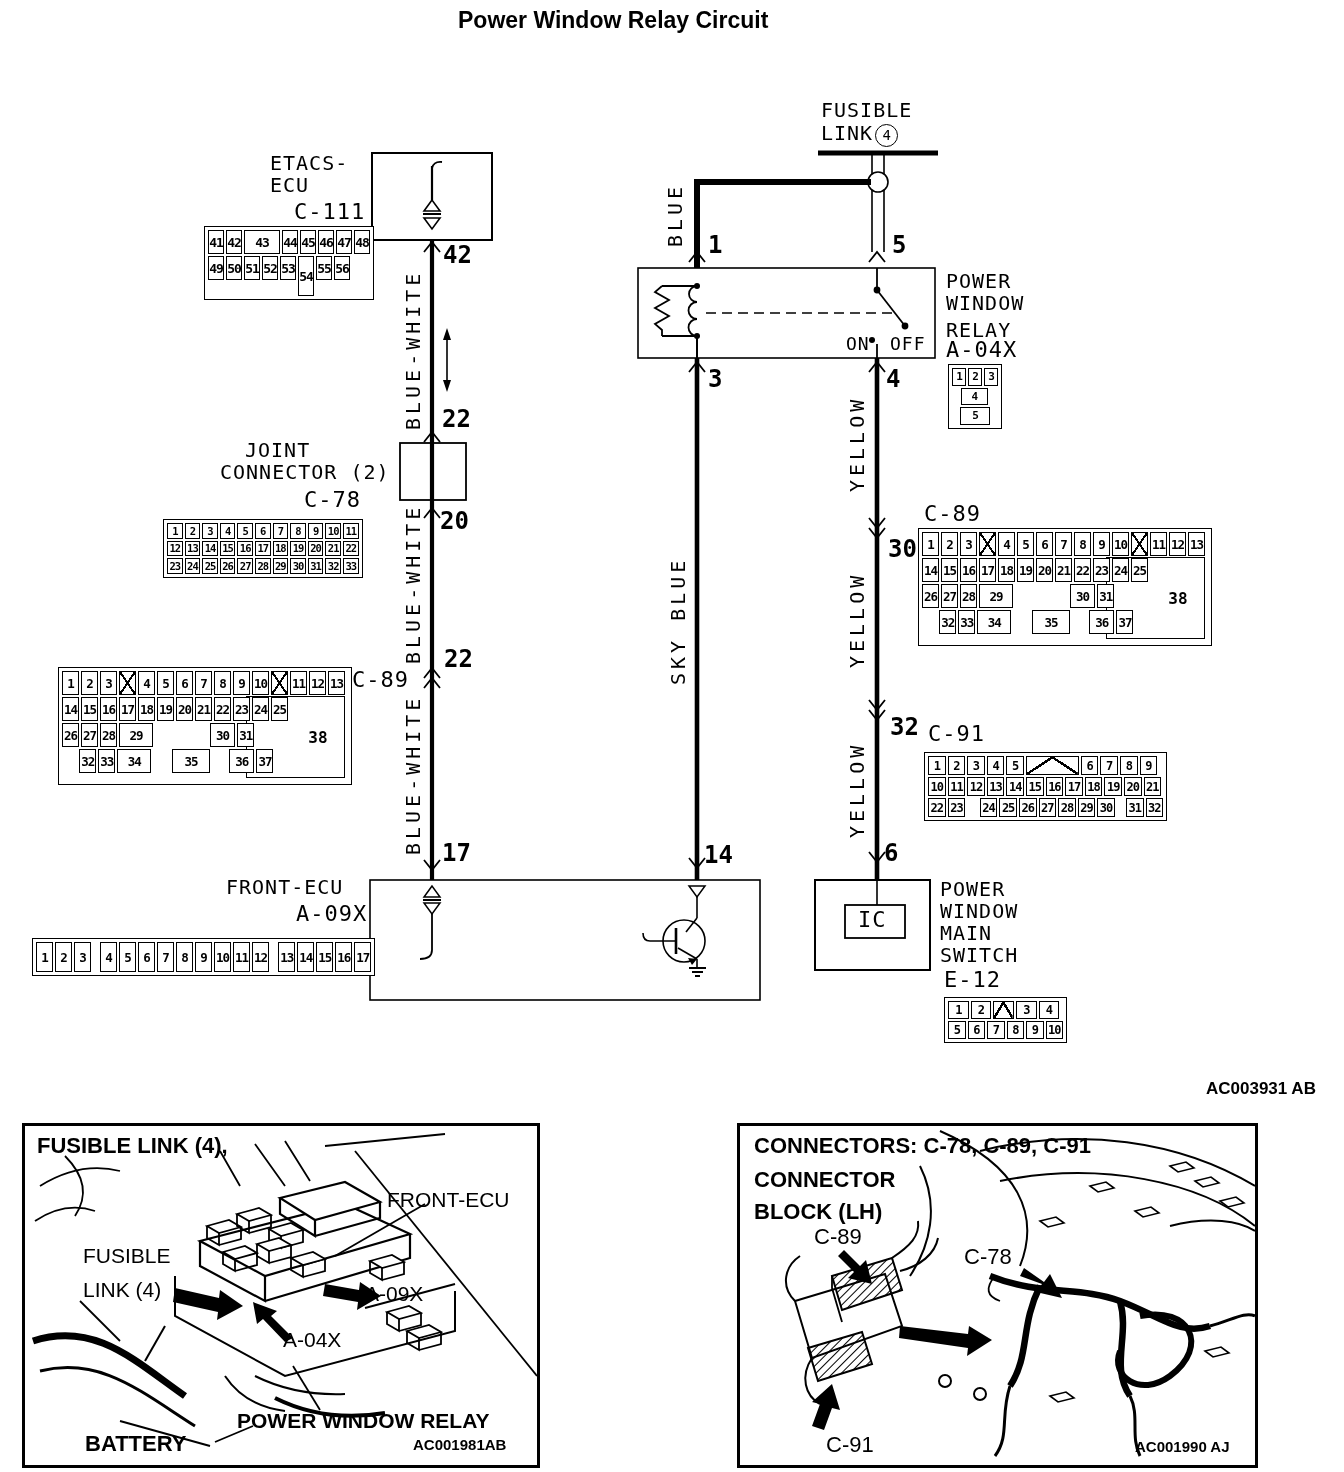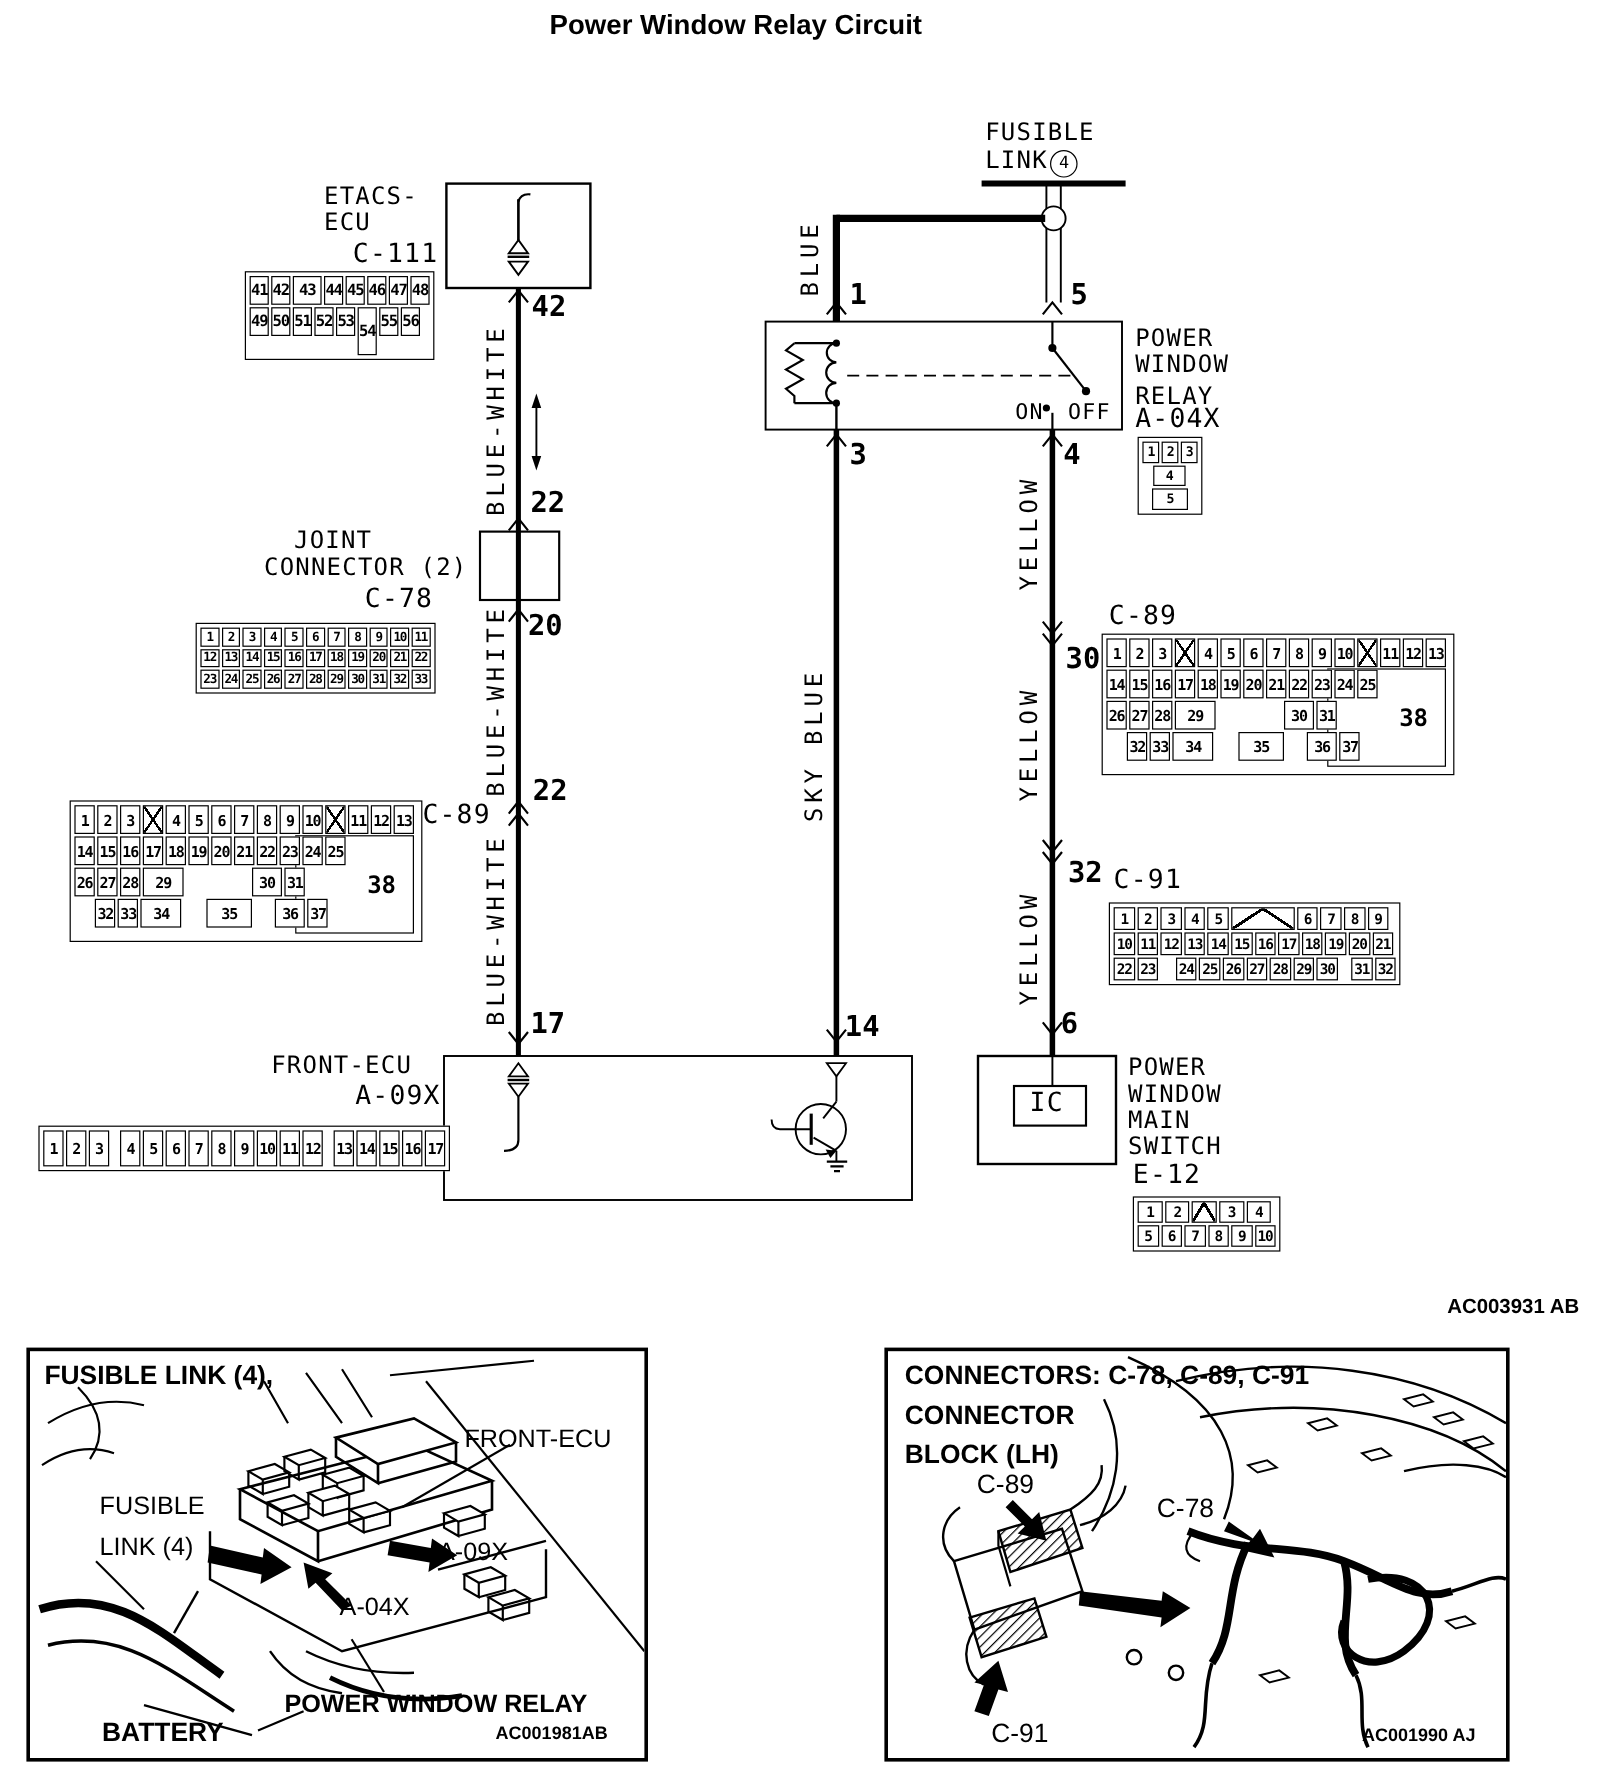--- a/index.html
+++ b/index.html
@@ -18,21 +18,21 @@
   .pin-cell{box-sizing:border-box;border:1.5px solid #000;margin:1px;background:#fff;position:relative;
             display:flex;align-items:center;justify-content:center;font-weight:700;letter-spacing:-1px;}
   .pin-cell.gapc{border:none;background:transparent;}
   .pin-cell.x{background:
       linear-gradient(to bottom right, transparent calc(50% - 1px), #000 calc(50% - 1px), #000 calc(50% + 1px), transparent calc(50% + 1px)),
       linear-gradient(to top right, transparent calc(50% - 1px), #000 calc(50% - 1px), #000 calc(50% + 1px), transparent calc(50% + 1px)),#fff;}
   .pin-cell.notch{background:
       linear-gradient(to bottom right, transparent calc(50% - 1.2px), #000 calc(50% - 1.2px), #000 calc(50% + 1.2px), transparent calc(50% + 1.2px)) 0 0/50.6% 100% no-repeat,
       linear-gradient(to bottom left, transparent calc(50% - 1.2px), #000 calc(50% - 1.2px), #000 calc(50% + 1.2px), transparent calc(50% + 1.2px)) 100% 0/50.6% 100% no-repeat,#fff;}
   .blk38{position:absolute;border:1.8px solid #000;background:#fff;display:flex;align-items:center;
-         justify-content:center;font-weight:700;font-size:20px;padding-left:45px;}
+         justify-content:center;font-weight:700;font-size:16px;padding-left:45px;}
   .panel{position:absolute;border:3px solid #000;background:#fff;}
   .ptitle{position:absolute;font-weight:bold;font-size:22px;line-height:1.25;letter-spacing:0;white-space:pre;}
   .plab{position:absolute;font-size:20px;letter-spacing:0;white-space:pre;line-height:1.15;}
   .pbold{font-weight:bold;}
   .pcode{position:absolute;font-weight:bold;font-size:15px;letter-spacing:0;}
   .circ{display:inline-flex;width:21px;height:21px;border:1.6px solid #000;border-radius:50%;
         align-items:center;justify-content:center;font-size:14px;letter-spacing:0;margin-left:2px;}
   svg{position:absolute;left:0;top:0;}
 </style>
 </head>
@@ -197,21 +197,21 @@
   <div class="vlabel" style="left:845px;top:492px;">YELLOW</div>
   <div class="vlabel" style="left:845px;top:668px;">YELLOW</div>
   <div class="vlabel" style="left:845px;top:838px;">YELLOW</div>
 
   <div class="lbl doccode sans" style="left:1206px;top:1080px;">AC003931 AB</div>
 
   <div class="connector" style="left:204px;top:226px;font-size:13px;">
       <div class="pin-row">
         <div class="pin-cell" style="width: 16px; height: 24px;">41</div>
         <div class="pin-cell" style="width: 16px; height: 24px;">42</div>
-        <div class="pin-cell" style="width: 24px; height: 24px;">43</div>
+        <div class="pin-cell" style="width: 36px; height: 24px;">43</div>
         <div class="pin-cell" style="width: 16px; height: 24px;">44</div>
         <div class="pin-cell" style="width: 16px; height: 24px;">45</div>
         <div class="pin-cell" style="width: 16px; height: 24px;">46</div>
         <div class="pin-cell" style="width: 16px; height: 24px;">47</div>
         <div class="pin-cell" style="width: 16px; height: 24px;">48</div>
       </div>
       <div class="pin-row">
         <div class="pin-cell" style="width: 16px; height: 24px;">49</div>
         <div class="pin-cell" style="width: 16px; height: 24px;">50</div>
         <div class="pin-cell" style="width: 16px; height: 24px;">51</div>

